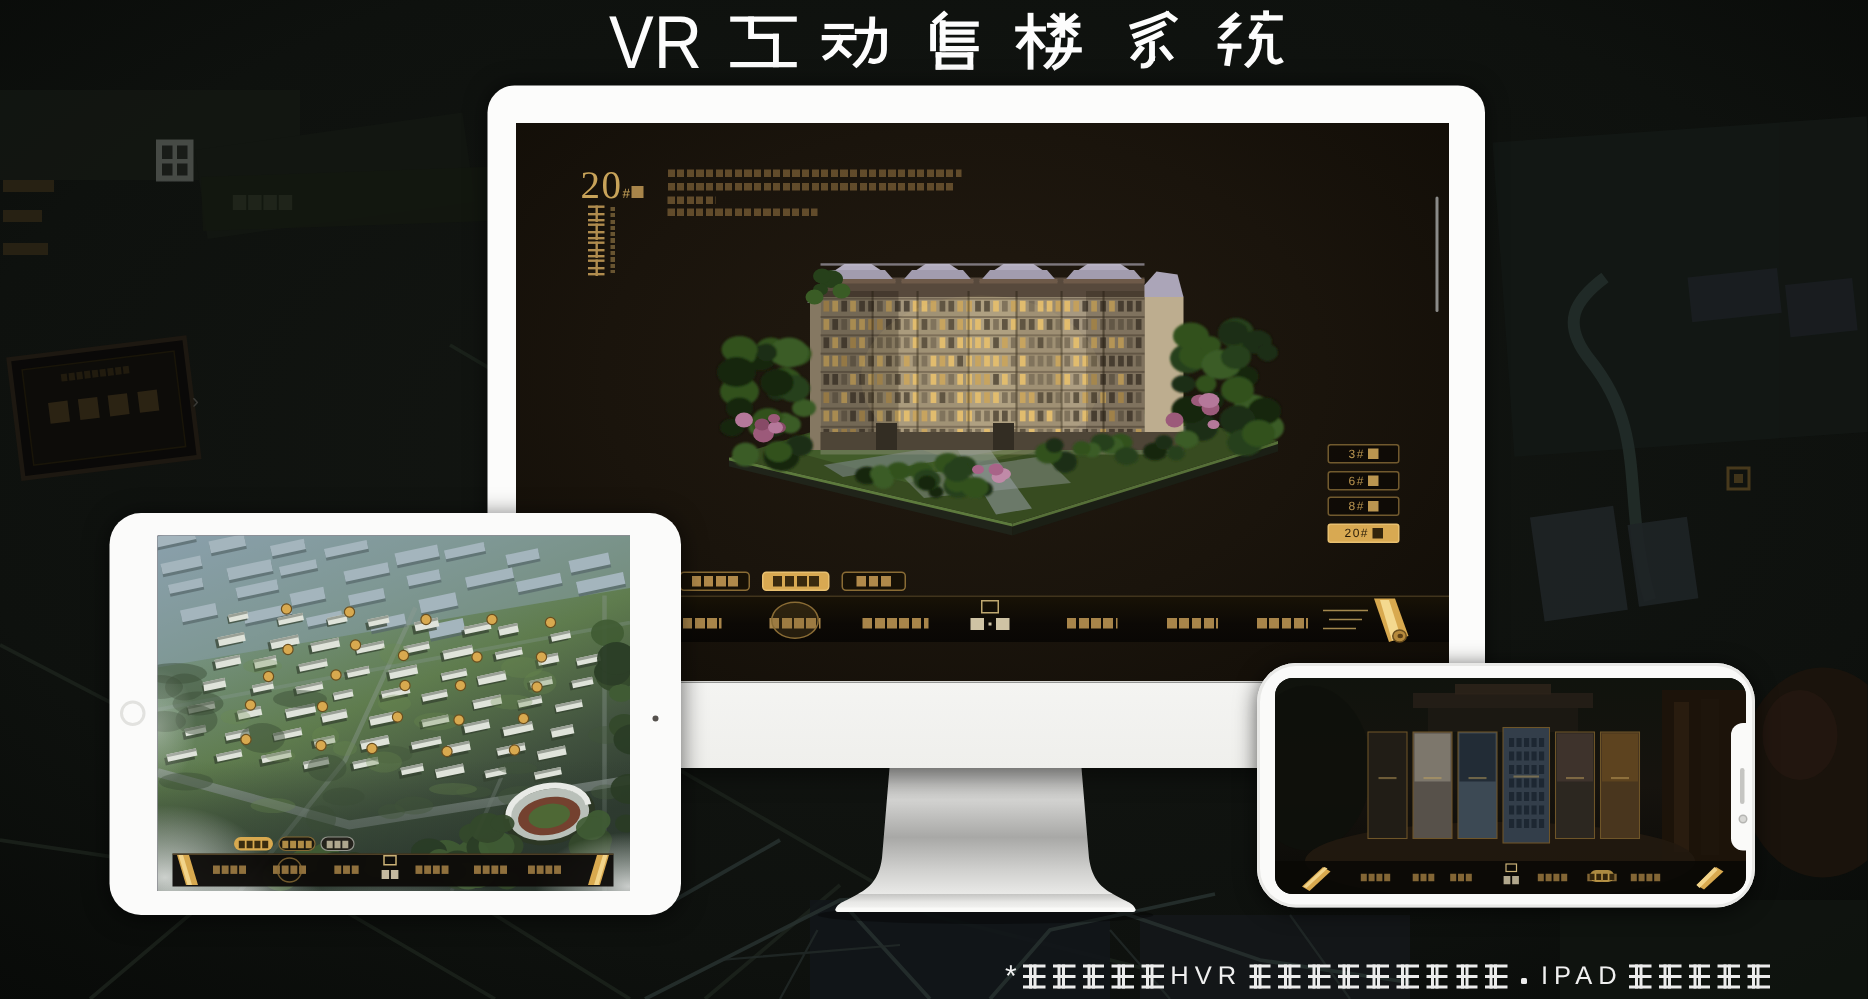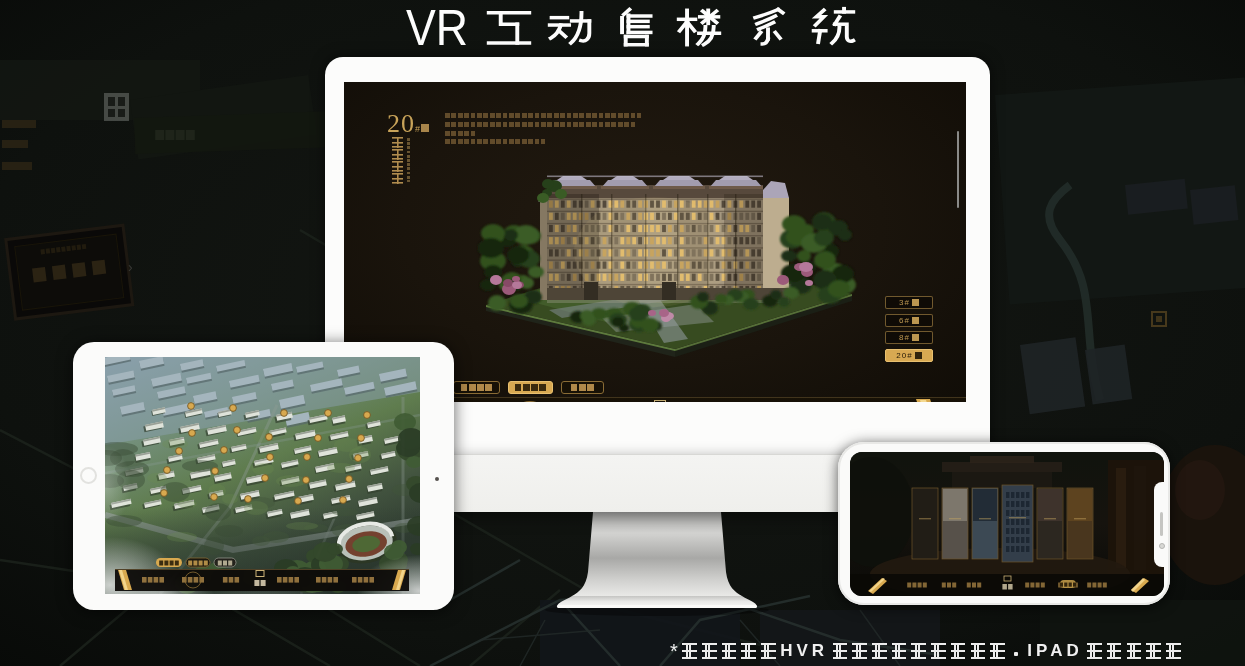--- a/index.html
+++ b/index.html
@@ -7,27 +7,27 @@
 html,body { width:1245px; height:666px; overflow:hidden; background:#0b0e0b; }
 #stage { position:relative; width:1245px; height:666px; font-family:"Liberation Sans",sans-serif; overflow:hidden; }
 .abs { position:absolute; }
 #caption { position:absolute; top:642px; left:670px; height:18px; display:flex; align-items:center; }
 #caption .cg { width:14.5px; height:15.5px; margin:0 2.6px; background:
   linear-gradient(#ececec,#ececec) 50% 0/2.2px 100% no-repeat,
   linear-gradient(#ececec,#ececec) 0 50%/100% 2.2px no-repeat,
   linear-gradient(#ececec,#ececec) 0 0/100% 2.2px no-repeat,
   linear-gradient(#ececec,#ececec) 0 100%/100% 2.2px no-repeat,
   linear-gradient(#ececec,#ececec) 26% 0/2.2px 100% no-repeat; }
-#caption .lat { color:#f0f0f0; font-size:17px; letter-spacing:4px; margin:0 2px;font-weight:bold; }
+#caption .lat { color:#f0f0f0; font-size:17px; letter-spacing:4px; margin:0 2px; }
 #caption .star { color:#f0f0f0; font-size:20px; margin-right:2px; }
 #caption .cdot { width:4px; height:4px; background:#ececec; margin:6px 7px 0 7px; border-radius:1px; }
 
 #mon-frame { position:absolute; left:325px; top:57px; width:665px; height:397px; background:#fcfcfb; border-radius:18px 18px 0 0; box-shadow:0 0 14px rgba(0,0,0,0.55); }
 #mon-chin { position:absolute; left:325px; top:454px; width:665px; height:58px; background:linear-gradient(180deg,#f4f4f2,#efefec); border-top:1px solid #d8d8d5; border-radius:0 0 5px 5px; box-shadow:0 5px 16px rgba(0,0,0,0.45); }
-#mon-screen { position:absolute; left:344px; top:82px; width:622px; height:320px; background:radial-gradient(ellipse 70% 80% at 48% 45%, #221a10 0%, #1a140c 55%, #110d07 100%); overflow:hidden; }
+#mon-screen { position:absolute; left:344px; top:82px; width:622px; height:372px; background:radial-gradient(ellipse 70% 80% at 48% 45%, #221a10 0%, #1a140c 55%, #110d07 100%); overflow:hidden; }
 .mtab { position:absolute; top:299px; height:13px; border-radius:3px; background:#171106; border:1px solid #8a6c35; display:flex; align-items:center; justify-content:center; }
 .mtab.on { background:#d8a952; border-color:#e8c070; }
 .mtab .fk { height:6.5px; }
 .fbtn { position:absolute; left:541px; width:48px; height:13px; border-radius:2px; font-size:8px; letter-spacing:1px; color:#bb9650; background:rgba(14,10,5,0.8); border:1px solid rgba(147,116,60,0.75); display:flex; align-items:center; justify-content:center; gap:2px; }
 .fbtn.on { background:#d8a952; color:#241806; border-color:#e8c070; }
 .fbtn .fk { width:7px; height:7px; background:#bb9650; }
 .fbtn.on .fk { background:#33250c; }
 #mnavbar { position:absolute; left:0; top:315px; width:622px; height:31px; background:linear-gradient(180deg,#181206 0%, #0c0905 60%, #090704 100%); border-top:1px solid #41341c; }
 .mnav { position:absolute; top:14px; height:6.5px; background:repeating-linear-gradient(90deg,#a8854a 0,#a8854a 6.5px,transparent 6.5px,transparent 8.2px); }
 #mlogo { position:absolute; left:316px; top:2px; transform:translateX(-50%); text-align:center; }

